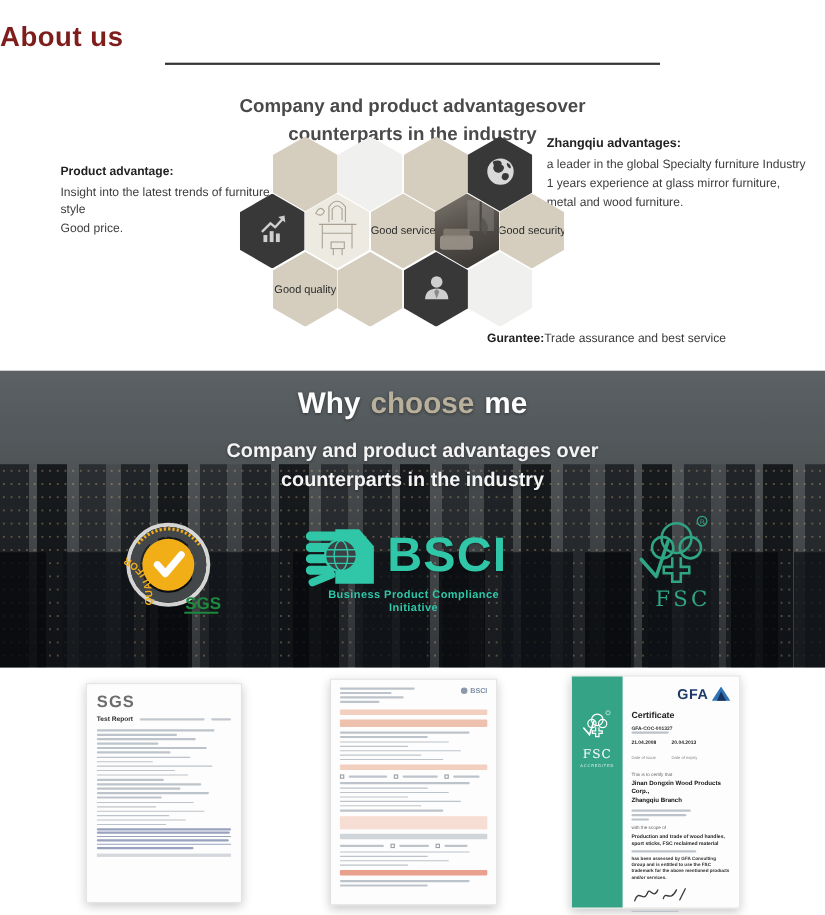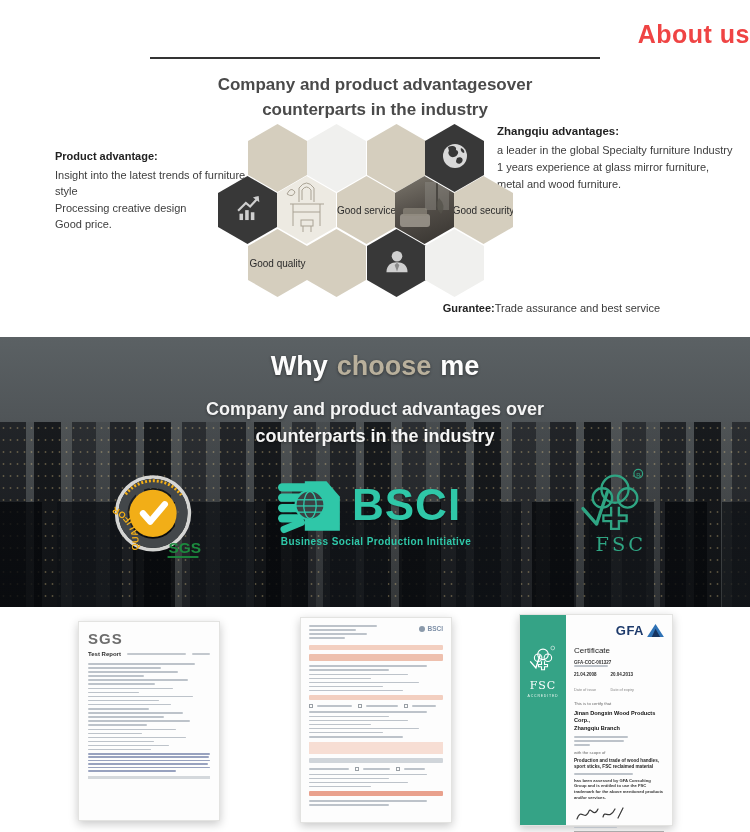--- a/index.html
+++ b/index.html
@@ -3,24 +3,24 @@
 <meta charset="utf-8">
 <style>
   html,body{margin:0;padding:0;background:#fff;}
   *{box-sizing:border-box;}
   .page{position:relative;width:750px;height:832px;overflow:hidden;background:#fff;
         font-family:"Liberation Sans",sans-serif;}
   section{position:absolute;left:0;width:750px;}
 
   
   .sec-about{top:0;height:337px;background:#fff;}
-  .about-title{position:absolute;top:20px;left:0;width:100%;text-align:right;margin:0;
-    font-size:25px;font-weight:bold;color:#ef4444;letter-spacing:.5px;}
+  .about-title{position:absolute;top:20px;left:0;width:100%;text-align:left;margin:0;
+    font-size:25px;font-weight:bold;color:#7f1d1d;letter-spacing:.5px;}
   .rule{position:absolute;top:57px;left:150px;width:450px;height:2px;background:#343434;}
-  .about-sub{position:absolute;top:72px;left:0;width:100%;text-align:center;
+  .about-sub{position:absolute;top:84px;left:0;width:100%;text-align:center;
     font-size:17px;font-weight:bold;color:#4a4a4a;line-height:25px;}
   .pa{position:absolute;left:55px;top:150px;width:200px;font-size:11px;color:#3d3d3d;}
   .pa .head{font-weight:bold;font-size:11px;color:#222;margin-bottom:5px;}
   .pa .ln{line-height:16.3px;}
   .ca{position:absolute;left:497px;top:125px;width:248px;font-size:11px;color:#3d3d3d;}
   .ca .head{font-weight:bold;font-size:11.5px;color:#222;margin-bottom:5px;}
   .ca .ln{line-height:17px;}
   .hex{position:absolute;width:59px;height:68px;display:flex;align-items:center;justify-content:center;
     clip-path:polygon(50% 0,100% 25%,100% 75%,50% 100%,0 75%,0 25%);}
   .hex.beige{background:#d5cebe;}
@@ -95,21 +95,21 @@
   .cb{width:4px;height:4px;border:1px solid #9aa0a6;display:inline-block;margin-right:4px;}
   .ph-seg{height:2px;background:#bdc3ca;display:inline-block;margin-right:6px;border-radius:1px;}
 
   .c3-band{position:absolute;left:0;top:0;bottom:0;width:46px;background:#35a386;
     display:flex;flex-direction:column;align-items:center;padding-top:28px;}
   .c3-fsc-text{font-family:"DejaVu Serif",serif;color:#fff;font-size:11px;letter-spacing:1px;margin-top:2px;}
   .c3-accredited{color:#e8f5ef;font-size:3.5px;letter-spacing:.8px;margin-top:2px;}
   .c3-content{position:absolute;left:54px;top:8px;right:8px;}
   .c3-gfa{display:flex;justify-content:flex-end;align-items:center;gap:3px;margin-bottom:8px;}
   .c3-gfa-text{font-size:13px;font-weight:bold;color:#1d3a6b;letter-spacing:.5px;}
-  .c3-title{font-size:8px;font-weight:normal;color:#1c1c1c;margin-bottom:5px;}
+  .c3-title{font-size:8px;font-weight:bold;color:#1c1c1c;margin-bottom:5px;}
   .c3-code{font-size:4.5px;font-weight:bold;color:#333;}
   .c3-sub{font-size:3.8px;color:#888;margin-bottom:5px;}
   .c3-dates{display:flex;gap:14px;margin-bottom:6px;}
   .c3-date b{display:block;font-size:4.5px;color:#2a2a2a;}
   .c3-date span{font-size:3.8px;color:#888;}
   .c3-certify{font-size:4.2px;color:#666;margin-bottom:4px;}
   .c3-company{font-size:5.6px;font-weight:bold;color:#111;line-height:7.5px;margin-bottom:4px;}
   .c3-scope-intro{font-size:4.2px;color:#666;margin:4px 0 3px;}
   .c3-scope{font-size:4.6px;font-weight:bold;color:#1d1d1d;line-height:6.2px;margin-bottom:3px;}
   .c3-assessed{font-size:4.2px;font-weight:bold;color:#333;line-height:5.8px;margin:3px 0 4px;}
@@ -124,21 +124,20 @@
     <h1 class="about-title">About us</h1>
     <div class="rule"></div>
     <div class="about-sub">
       <div>Company and product advantagesover</div>
       <div>counterparts in the industry</div>
     </div>
 
     <div class="pa">
       <div class="head">Product advantage:</div>
       <div class="ln">Insight into the latest trends of furniture style</div>
-      <div class="ln">Processing creative design</div>
       <div class="ln">Good price.</div>
     </div>
 
     <div class="ca">
       <div class="head">Zhangqiu advantages:</div>
       <div class="ln">a leader in the global Specialty furniture Industry</div>
       <div class="ln">1 years experience at glass mirror furniture,</div>
       <div class="ln">metal and wood furniture.</div>
     </div>
 
@@ -268,21 +267,21 @@
           </g>
           <circle cx="31" cy="27" r="14" fill="#3c4144" stroke="#2fc7a8" stroke-width="2"></circle>
           <ellipse cx="31" cy="27" rx="6" ry="13" fill="none" stroke="#2fc7a8" stroke-width="1.3"></ellipse>
           <line x1="18" y1="22" x2="44" y2="22" stroke="#2fc7a8" stroke-width="1.3"></line>
           <line x1="17" y1="28" x2="45" y2="28" stroke="#2fc7a8" stroke-width="1.3"></line>
           <line x1="19" y1="34" x2="43" y2="34" stroke="#2fc7a8" stroke-width="1.3"></line>
         </svg>
       </span>
       <span class="bsci-acronym">BSCI</span>
     </div>
-    <div class="bsci-tagline">Business Social Production Initiative</div>
+    <div class="bsci-tagline">Business Product Compliance Initiative</div>
 
     <div class="logo-fsc">
       <svg width="78" height="92" viewBox="0 0 80 95">
         <g fill="none" stroke="#2fa583" stroke-width="2.4">
           <circle cx="40" cy="25" r="14"></circle>
           <circle cx="27" cy="34" r="10"></circle>
           <circle cx="53" cy="34" r="10"></circle>
           <path d="M36,43 v9 h-8 v6 h8 v8 h8 v-8 h8 v-6 h-8 v-9"></path>
         </g>
         <path d="M7,45 L21,61 L32,28" fill="none" stroke="#2fa583" stroke-width="3.4" stroke-linecap="round" stroke-linejoin="round"></path>

